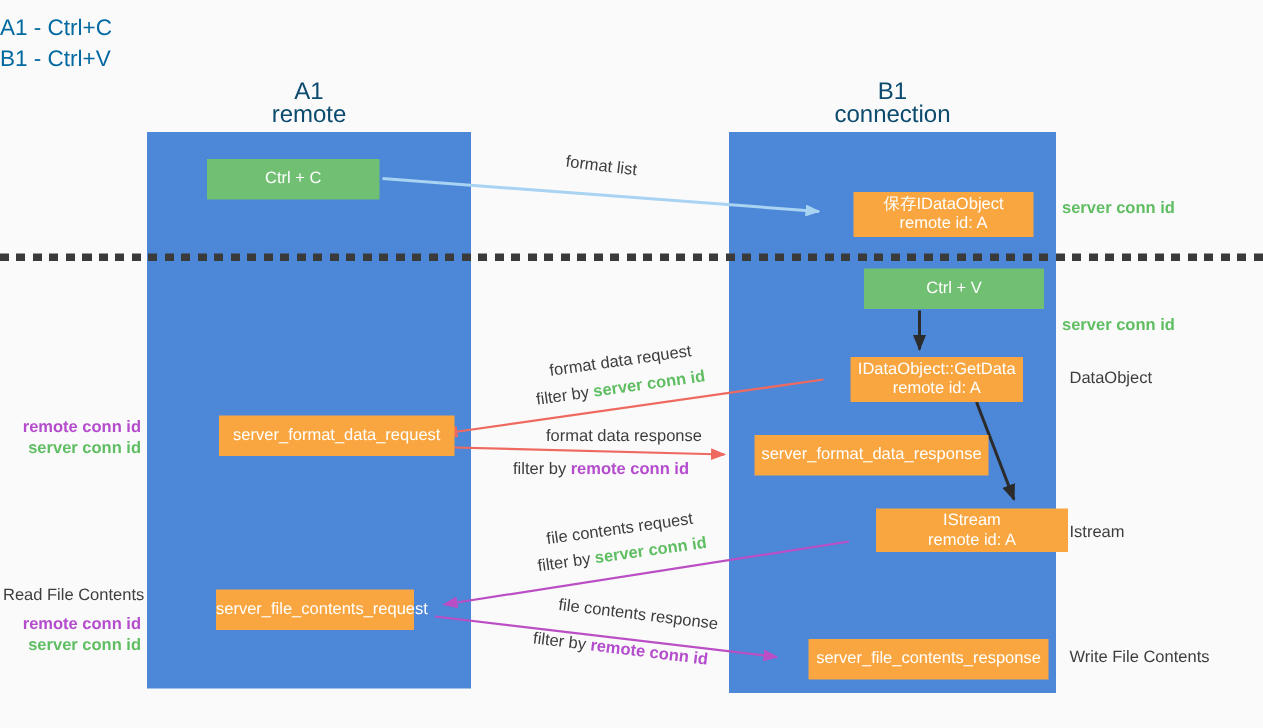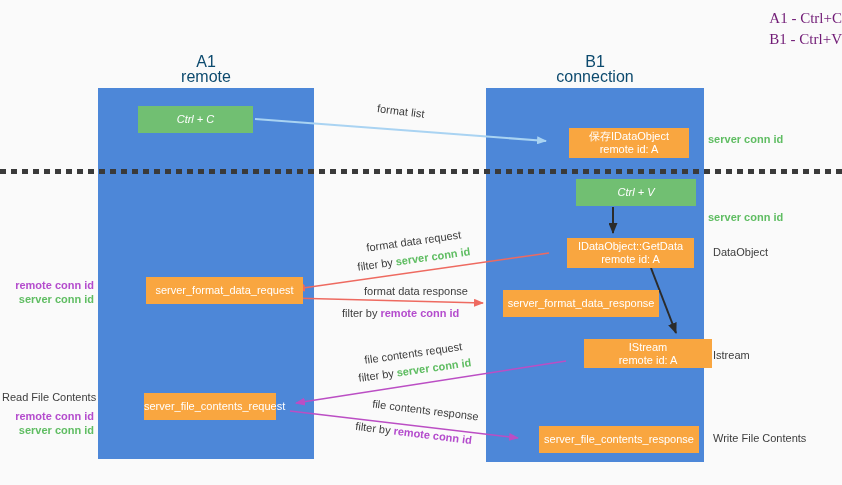--- a/index.html
+++ b/index.html
@@ -1,46 +1,46 @@
 <!DOCTYPE html>
 <html><head>
 <meta charset="utf-8">
 <style>
   html,body { margin:0; padding:0; }
   body { font-family: "Liberation Sans", "DejaVu Sans", sans-serif; background:#fafafa; }
   .canvas { position:relative; width:842px; height:485px; background:#fafafa; overflow:hidden; }
 
-  .title { position:absolute; left:0; right:0; top:8px; text-align:right;
-           font-size:15px; line-height:21px; color:#701a75;font-family:Liberation Serif, serif; }
+  .title { position:absolute; left:0; right:0; top:8px; text-align:left;
+           font-size:15px; line-height:21px; color:#0369a1; }
 
   .lane-header { position:absolute; top:54px; text-align:center; font-size:16px;
                  line-height:15px; color:#0c4a6e; }
   .lane-header.left { left:98px; width:216px; }
   .lane-header.right { left:486px; width:218px; }
 
   .lane { position:absolute; background:#4d87d8; }
   .lane.left  { left:98px;  top:88px; width:216px; height:371px; }
   .lane.right { left:486px; top:88px; width:218px; height:374px; }
 
   .dotted { position:absolute; left:0; top:169px; width:842px; height:5px;
             background:repeating-linear-gradient(to right,#3a3a3a 0 6px,transparent 6px 11px);
             z-index:4; }
 
   svg.arrows { position:absolute; left:0; top:0; z-index:5; pointer-events:none; }
 
   .node { position:absolute; z-index:6; color:#ffffff; font-size:11px; text-align:center;
           white-space:nowrap; display:flex; flex-direction:column; justify-content:center;
           line-height:13px; }
-  .node.green  { background:#71bf72;font-style:italic; }
+  .node.green  { background:#71bf72; }
   .node.orange { background:#f9a640;margin-left:16px; }
 
   .n-ctrl-c    { left:138px; top:106px; width:115px; height:27px; }
   .n-save-obj  { left:553px; top:128px; width:120px; height:30px; }
   .n-ctrl-v    { left:576px; top:179px; width:120px; height:27px; }
-  .n-getdata   { left:551px; top:238px; width:127px; height:30px; }
+  .n-getdata   { left:551px; top:238px; width:115px; height:30px; }
   .n-fmt-req   { left:130px; top:277px; width:157px; height:27px; }
   .n-fmt-resp  { left:487px; top:290px; width:156px; height:27px; }
   .n-istream   { left:568px; top:339px; width:128px; height:29px; }
   .n-file-req  { left:128px; top:393px; width:132px; height:27px; }
   .n-file-resp { left:523px; top:426px; width:160px; height:27px; }
 
   .alabel { position:absolute; z-index:7; font-size:11px; color:#3d3d3d; white-space:nowrap; }
   .alabel .green  { color:#5fbd62; font-weight:bold; }
   .alabel .purple { color:#b44ccd; font-weight:bold; }
   .alabel .gap { display:inline-block; width:3px; }

